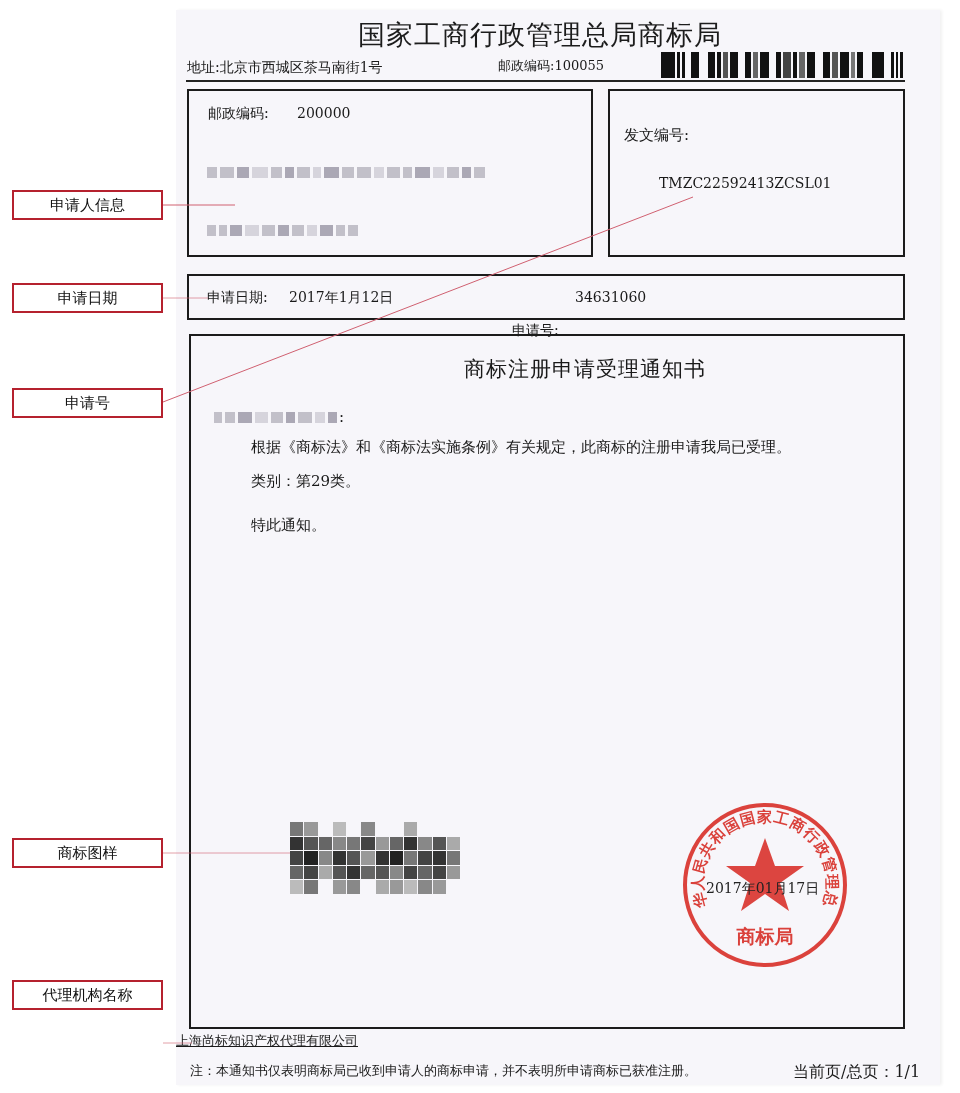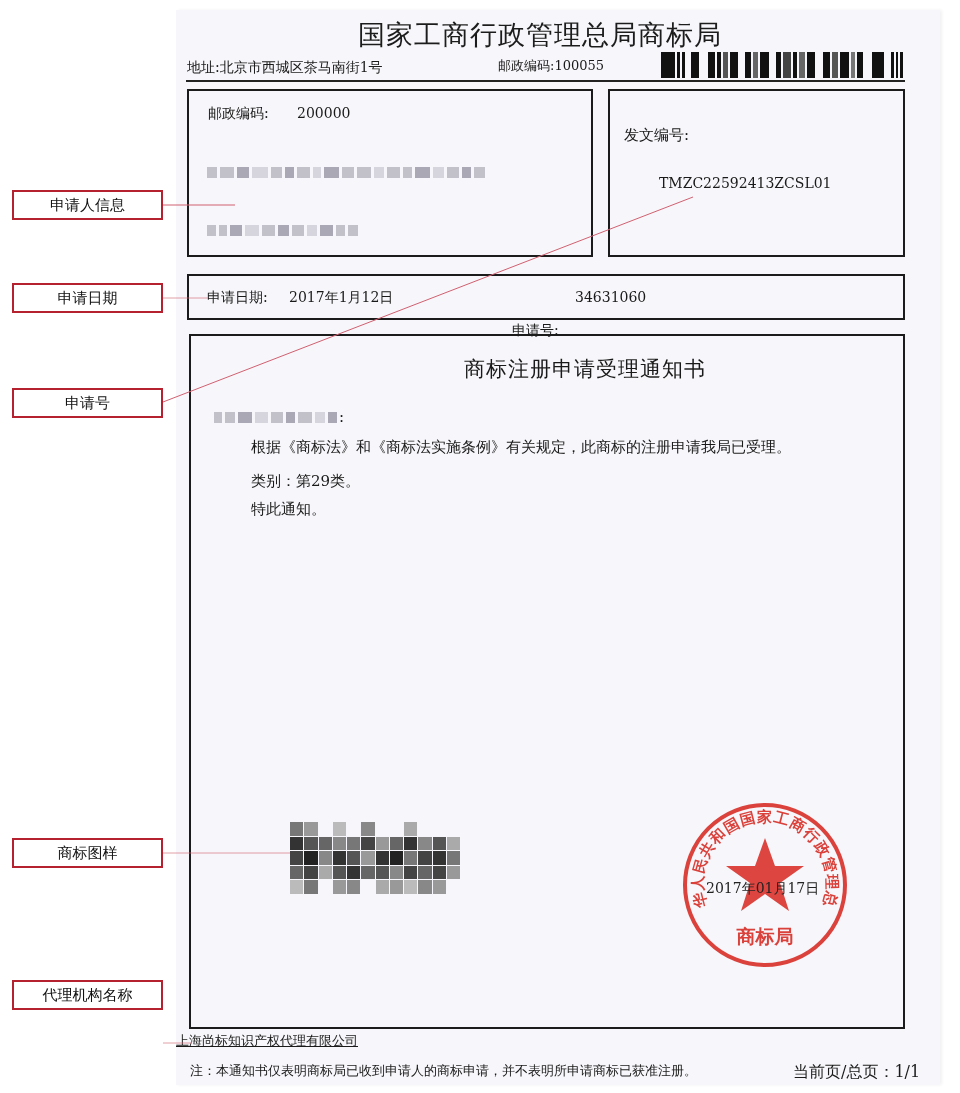--- a/index.html
+++ b/index.html
@@ -159,21 +159,21 @@
       <span style="width:12px"></span>
       <span style="width:9px"></span>
       <span style="width:14px"></span>
       <span style="width:10px"></span>
       <span style="width:9px"></span>
   </div>
   <span class="body-text" style="margin-left:2px;">:</span>
 </div>
 <div class="abs body-text" style="left:251px; top:438px;">根据《商标法》和《商标法实施条例》有关规定，此商标的注册申请我局已受理。</div>
 <div class="abs body-text" style="left:251px; top:472px;">类别：第29类。</div>
-<div class="abs body-text" style="left:251px; top:500px;font-family:Liberation Serif, serif;">特此通知。</div>
+<div class="abs body-text" style="left:251px; top:516px;font-family:Liberation Serif, serif;">特此通知。</div>
 
 <div class="abs trademark">
   <span style="background:#777"></span>
     <span style="background:#999"></span>
     <span></span>
     <span style="background:#bbb"></span>
     <span></span>
     <span style="background:#888"></span>
     <span></span>
     <span></span>

